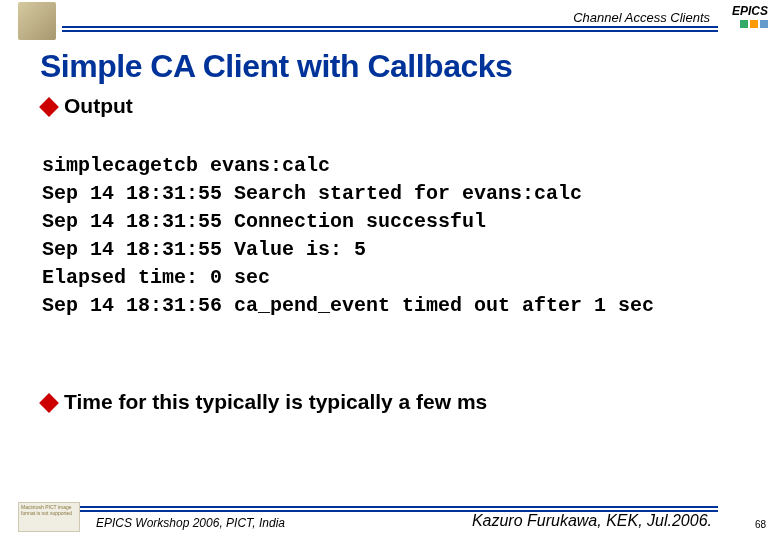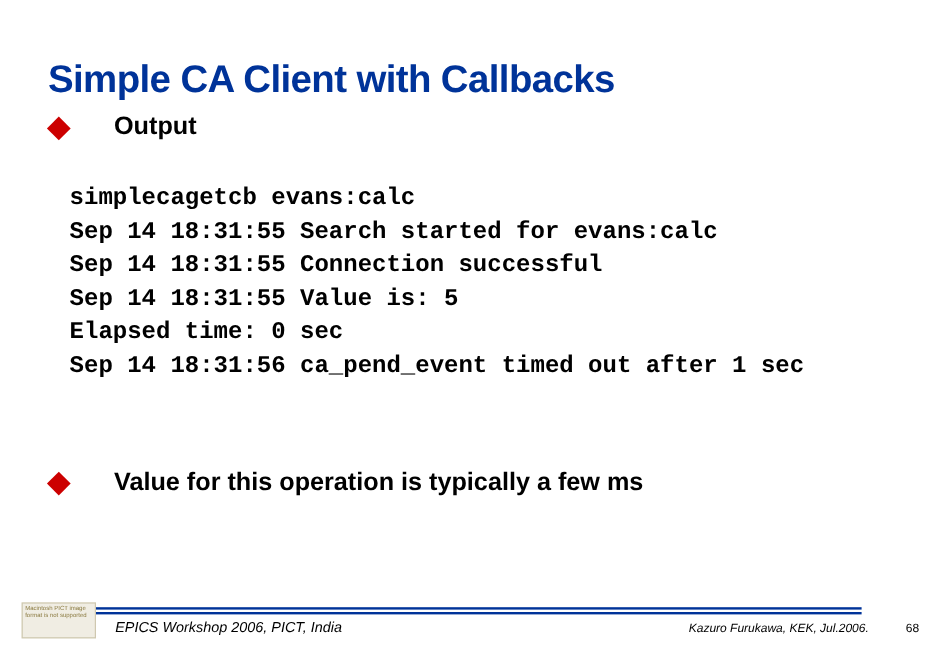--- a/index.html
+++ b/index.html
@@ -9,56 +9,67 @@
   .header-logo-left { position: absolute; top: 2px; left: 18px; width: 38px; height: 38px; background: linear-gradient(135deg,#d5c9a0,#a89870); border-radius: 2px; }
   .header-text { position: absolute; top: 10px; right: 70px; font-size: 13px; font-style: italic; color: #000; }
   .epics-logo { position: absolute; top: 4px; right: 12px; font-size: 12px; font-weight: bold; font-style: italic; color: #000; }
   .epics-blocks { position: absolute; top: 20px; right: 12px; display: flex; gap: 2px; }
   .epics-blocks span { width: 8px; height: 8px; display: inline-block; }
   .eb1 { background: #3a6; }
   .eb2 { background: #f90; }
   .eb3 { background: #69c; }
   .header-lines { position: absolute; top: 26px; left: 62px; right: 62px; border-top: 2px solid #003399; border-bottom: 2px solid #003399; height: 6px; }
   .title { position: absolute; top: 48px; left: 40px; right: 20px; font-size: 32px; font-weight: 900; color: #003399; font-family: Arial Black, Arial, sans-serif; letter-spacing: -0.5px; }
-  .bullet-row { position: absolute; left: 42px; right: 22px; display: flex; align-items: flex-start; gap: 31px; }
+  .bullet-row { position: absolute; left: 42px; right: 22px; display: flex; align-items: flex-start; }
   .bullet-diamond { width: 14px; height: 14px; background: #c00; transform: rotate(45deg); margin-top: 6px; margin-right: 8px; flex-shrink: 0; }
   .bullet-text { font-size: 21px; font-weight: bold; color: #000; }
   .bullet1 { top: 94px; }
   .bullet2 { top: 390px; }
-  .code-block { position: absolute; top: 152px; left: 42px; right: 30px; font-family: "Courier New", Courier, monospace; font-size: 20px; font-weight: bold; color: #000; line-height: 1.4; white-space: pre-wrap; word-wrap: break-word; margin-left: 16px; }
+  .code-block { position: absolute; top: 152px; left: 42px; right: 30px; font-family: "Courier New", Courier, monospace; font-size: 20px; font-weight: bold; color: #000; line-height: 1.4; white-space: pre-wrap; word-wrap: break-word; }
   .footer { position: absolute; bottom: 0; left: 0; right: 0; height: 40px; }
   .footer-lines { position: absolute; bottom: 28px; left: 62px; right: 62px; border-top: 2px solid #003399; border-bottom: 2px solid #003399; height: 6px; }
   .footer-badge { position: absolute; bottom: 8px; left: 18px; width: 62px; height: 30px; background: #f0ede3; border: 1px solid #cfc8b0; font-size: 5px; color: #8a7a40; padding: 2px; line-height: 1.1; overflow: hidden; }
   .footer-left { position: absolute; bottom: 10px; left: 96px; font-size: 12px; font-style: italic; color: #000; }
-  .footer-right { position: absolute; bottom: 10px; right: 56px; font-size: 10px; font-style: italic; color: #000; }
+  .footer-right { position: absolute; bottom: 10px; right: 68px; font-size: 16px; font-style: italic; color: #000; }
   .page-num { position: absolute; bottom: 10px; right: 14px; font-size: 10px; color: #000; }
 </style>
 </head>
 <body>
 
 <div class="slide">
 
+  <div class="header">
+    <div class="header-logo-left"></div>
+    <div class="header-text">Channel Access Clients</div>
+    <div class="epics-logo">EPICS</div>
+    <div class="epics-blocks">
+      <span class="eb1"></span>
+        <span class="eb2"></span>
+        <span class="eb3"></span>
+    </div>
+    <div class="header-lines"></div>
+  </div>
 
   <div class="title">Simple CA Client with Callbacks</div>
 
   <div class="bullet-row bullet1">
     <div class="bullet-diamond"></div>
     <div class="bullet-text">Output</div>
   </div>
 
   <div class="code-block">simplecagetcb evans:calc
 Sep 14 18:31:55 Search started for evans:calc
 Sep 14 18:31:55 Connection successful
 Sep 14 18:31:55 Value is: 5
 Elapsed time: 0 sec
 Sep 14 18:31:56 ca_pend_event timed out after 1 sec</div>
 
   <div class="bullet-row bullet2">
     <div class="bullet-diamond"></div>
-    <div class="bullet-text">Value for this operation is typically a few ms</div>
+    <div class="bullet-text">Time for this typically is typically a few ms</div>
   </div>
 
   <div class="footer">
     <div class="footer-lines"></div>
     <div class="footer-badge">Macintosh PICT image format is not supported</div>
     <div class="footer-left">EPICS Workshop 2006, PICT, India</div>
     <div class="footer-right">Kazuro Furukawa, KEK, Jul.2006.</div>
     <div class="page-num">68</div>
   </div>
 

